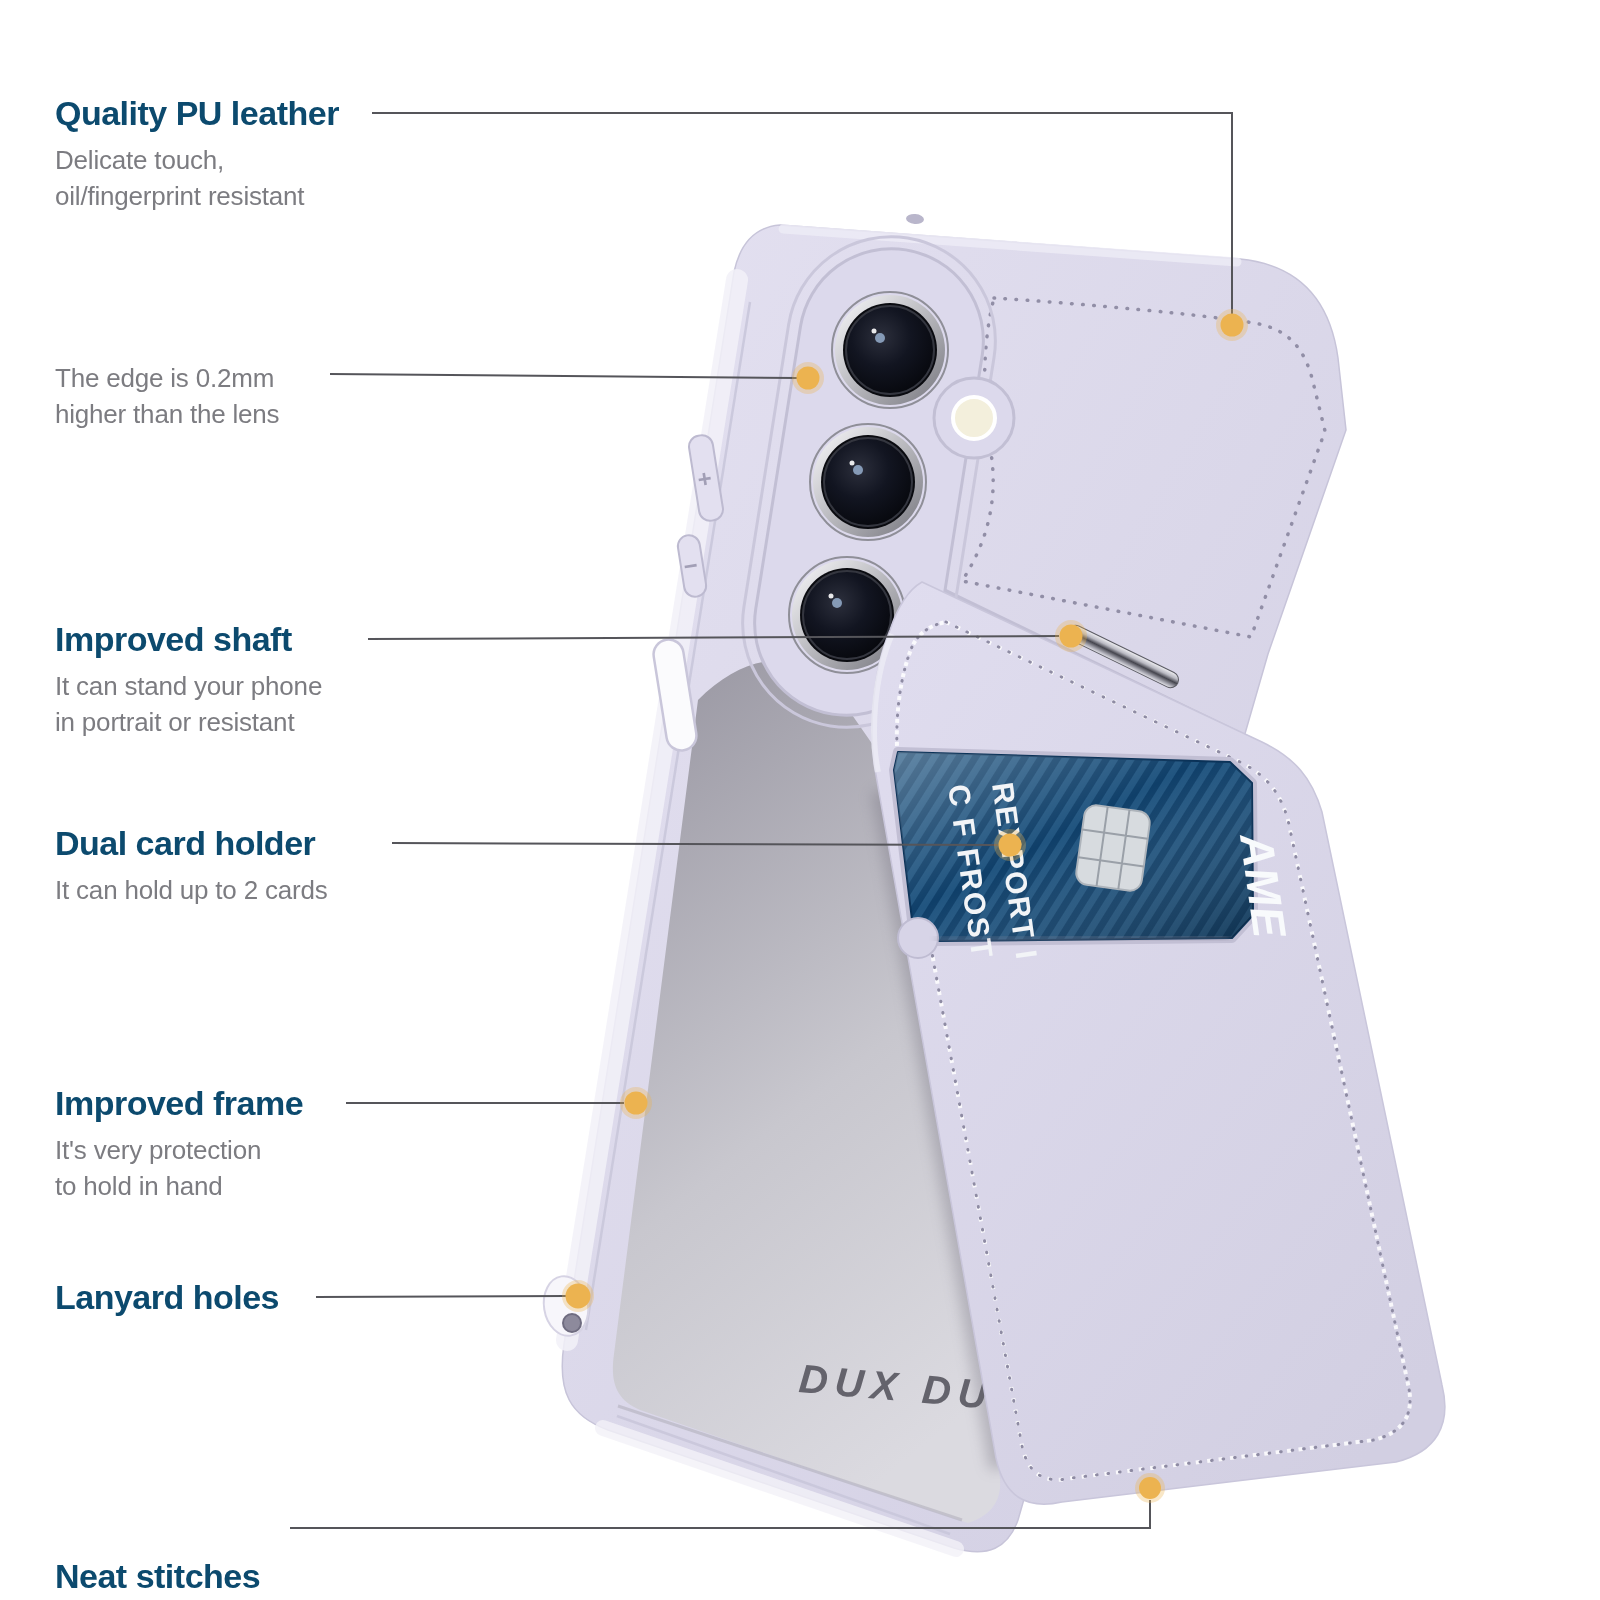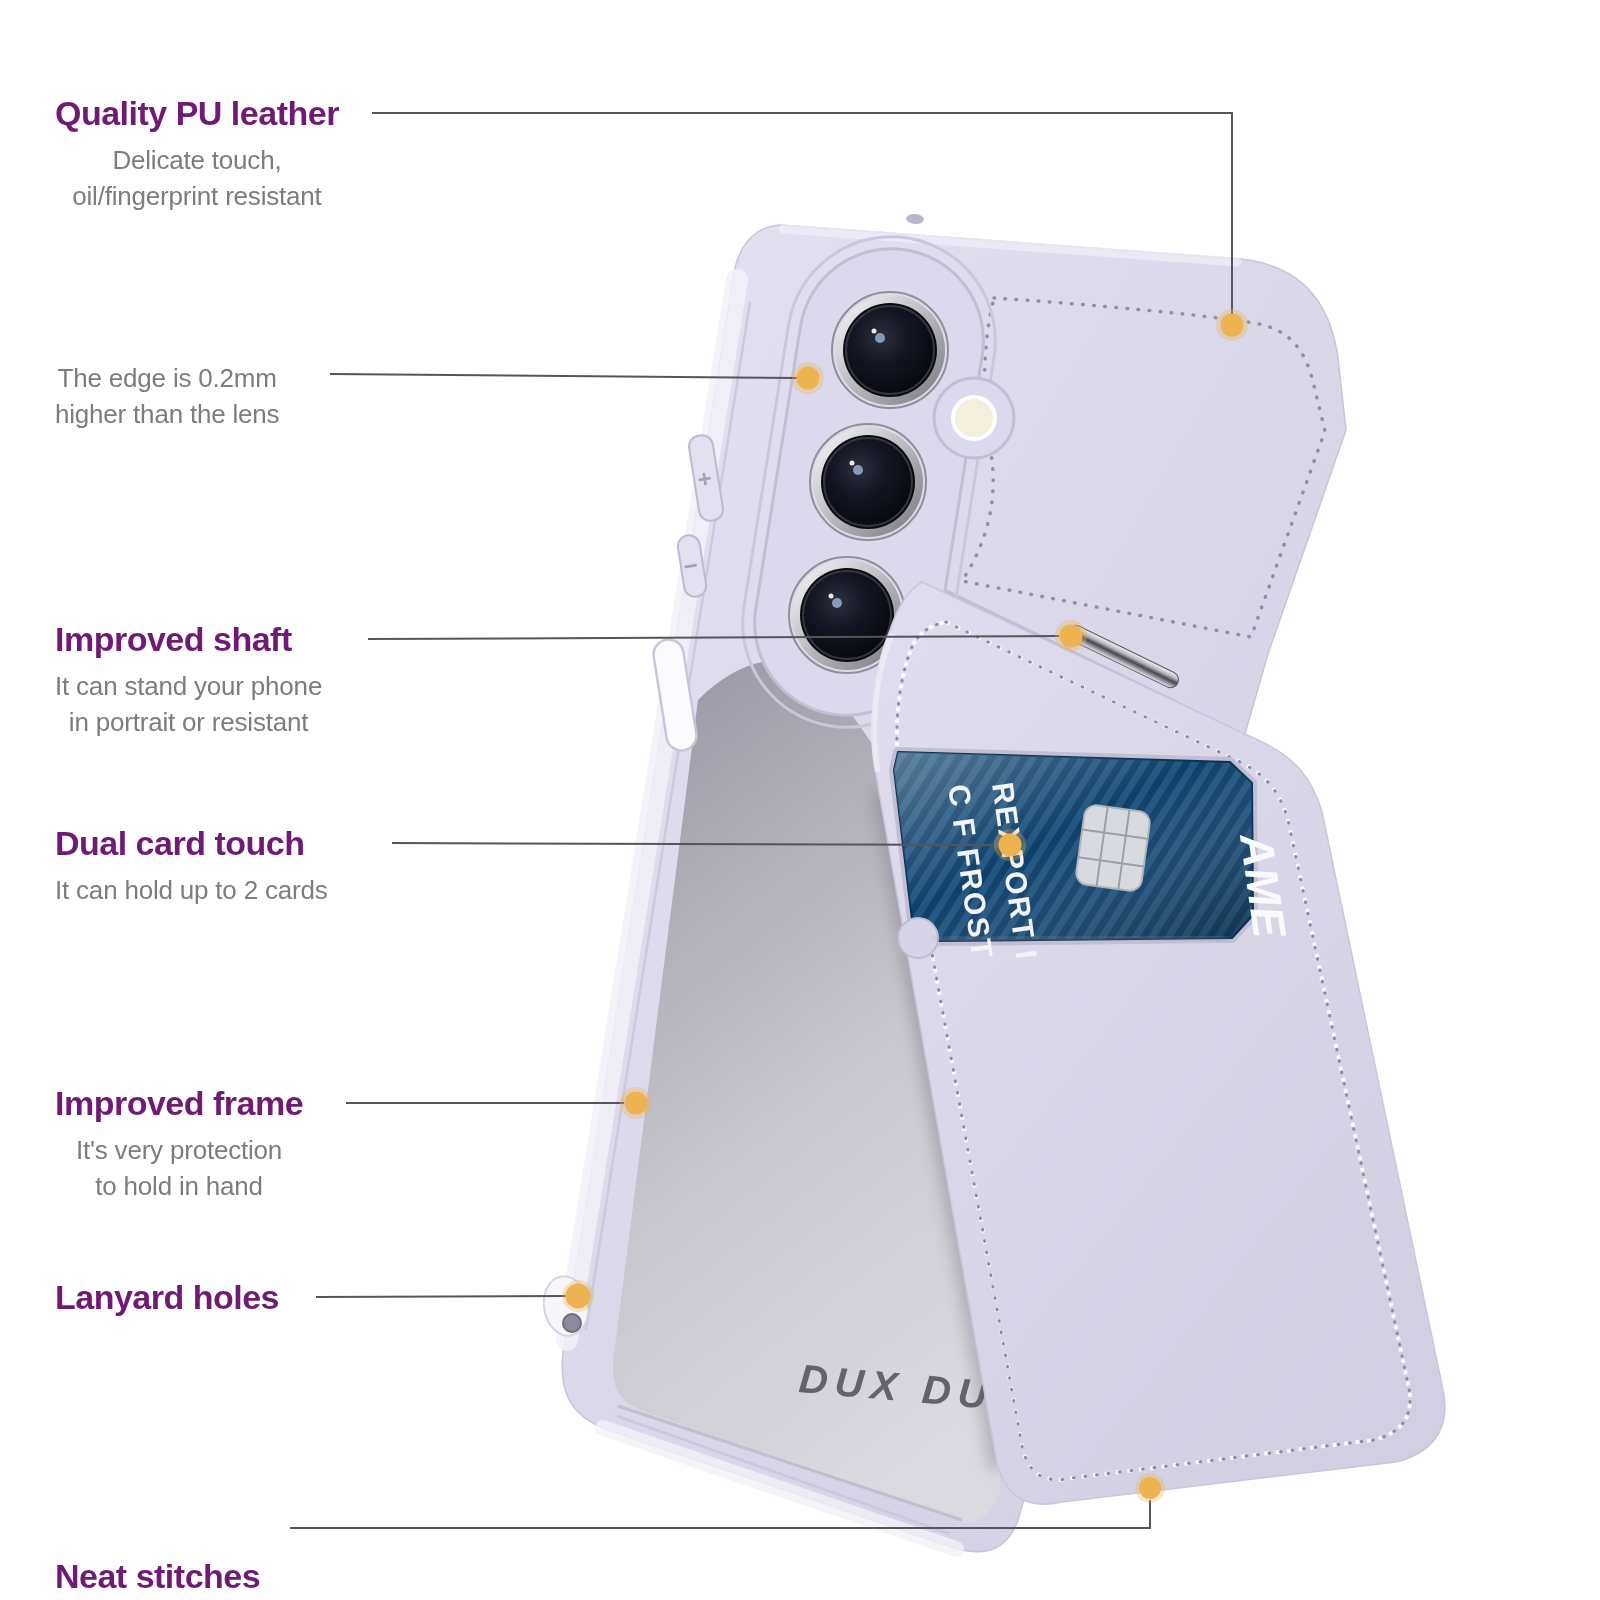--- a/index.html
+++ b/index.html
@@ -1,21 +1,21 @@
 <!DOCTYPE html>
 <html><head>
 <meta charset="utf-8">
 <style>
   html,body{margin:0;padding:0;background:#ffffff;}
   .stage{position:relative;width:1600px;height:1600px;background:#ffffff;overflow:hidden;
          font-family:"Liberation Sans",sans-serif;}
   .art{position:absolute;left:0;top:0;}
   .callout{position:absolute;left:55px;}
-  .co-title{font-weight:700;font-size:34px;line-height:42px;letter-spacing:-0.5px;color:#701a75;}
-  .co-desc{margin-top:8px;text-align:center;}
+  .co-title{font-weight:700;font-size:34px;line-height:42px;letter-spacing:-0.5px;color:#0c4a6e;}
+  .co-desc{margin-top:8px;}
   .co-line{font-weight:400;font-size:26px;line-height:36px;letter-spacing:-0.2px;color:#7c7c81;}
   .co0{top:92px;} .co1{top:352px;} .co2{top:618px;} .co3{top:822px;}
   .co4{top:1082px;} .co5{top:1276px;} .co6{top:1507px;margin-top:48px;}
   svg text{font-family:"Liberation Sans",sans-serif;}
   .brand-text{font-style:italic;font-weight:700;font-size:40px;letter-spacing:7px;fill:#64636c;}
   .card-name{font-weight:700;font-size:30px;letter-spacing:2px;fill:#f2f4f7;}
   .card-brand{font-weight:700;font-style:italic;font-size:46px;letter-spacing:1px;fill:#f8fafc;}
   .btn-glyph{font-size:24px;font-weight:700;fill:#a29fb6;}
 </style>
 </head>
@@ -227,21 +227,21 @@
 
   <div class="callout co2">
     <div class="co-title">Improved shaft</div>
     <div class="co-desc">
       <div class="co-line">It can stand your phone</div>
       <div class="co-line">in portrait or resistant</div>
     </div>
   </div>
 
   <div class="callout co3">
-    <div class="co-title">Dual card touch</div>
+    <div class="co-title">Dual card holder</div>
     <div class="co-desc">
       <div class="co-line">It can hold up to 2 cards</div>
     </div>
   </div>
 
   <div class="callout co4">
     <div class="co-title">Improved frame</div>
     <div class="co-desc">
       <div class="co-line">It's very protection</div>
       <div class="co-line">to hold in hand</div>

